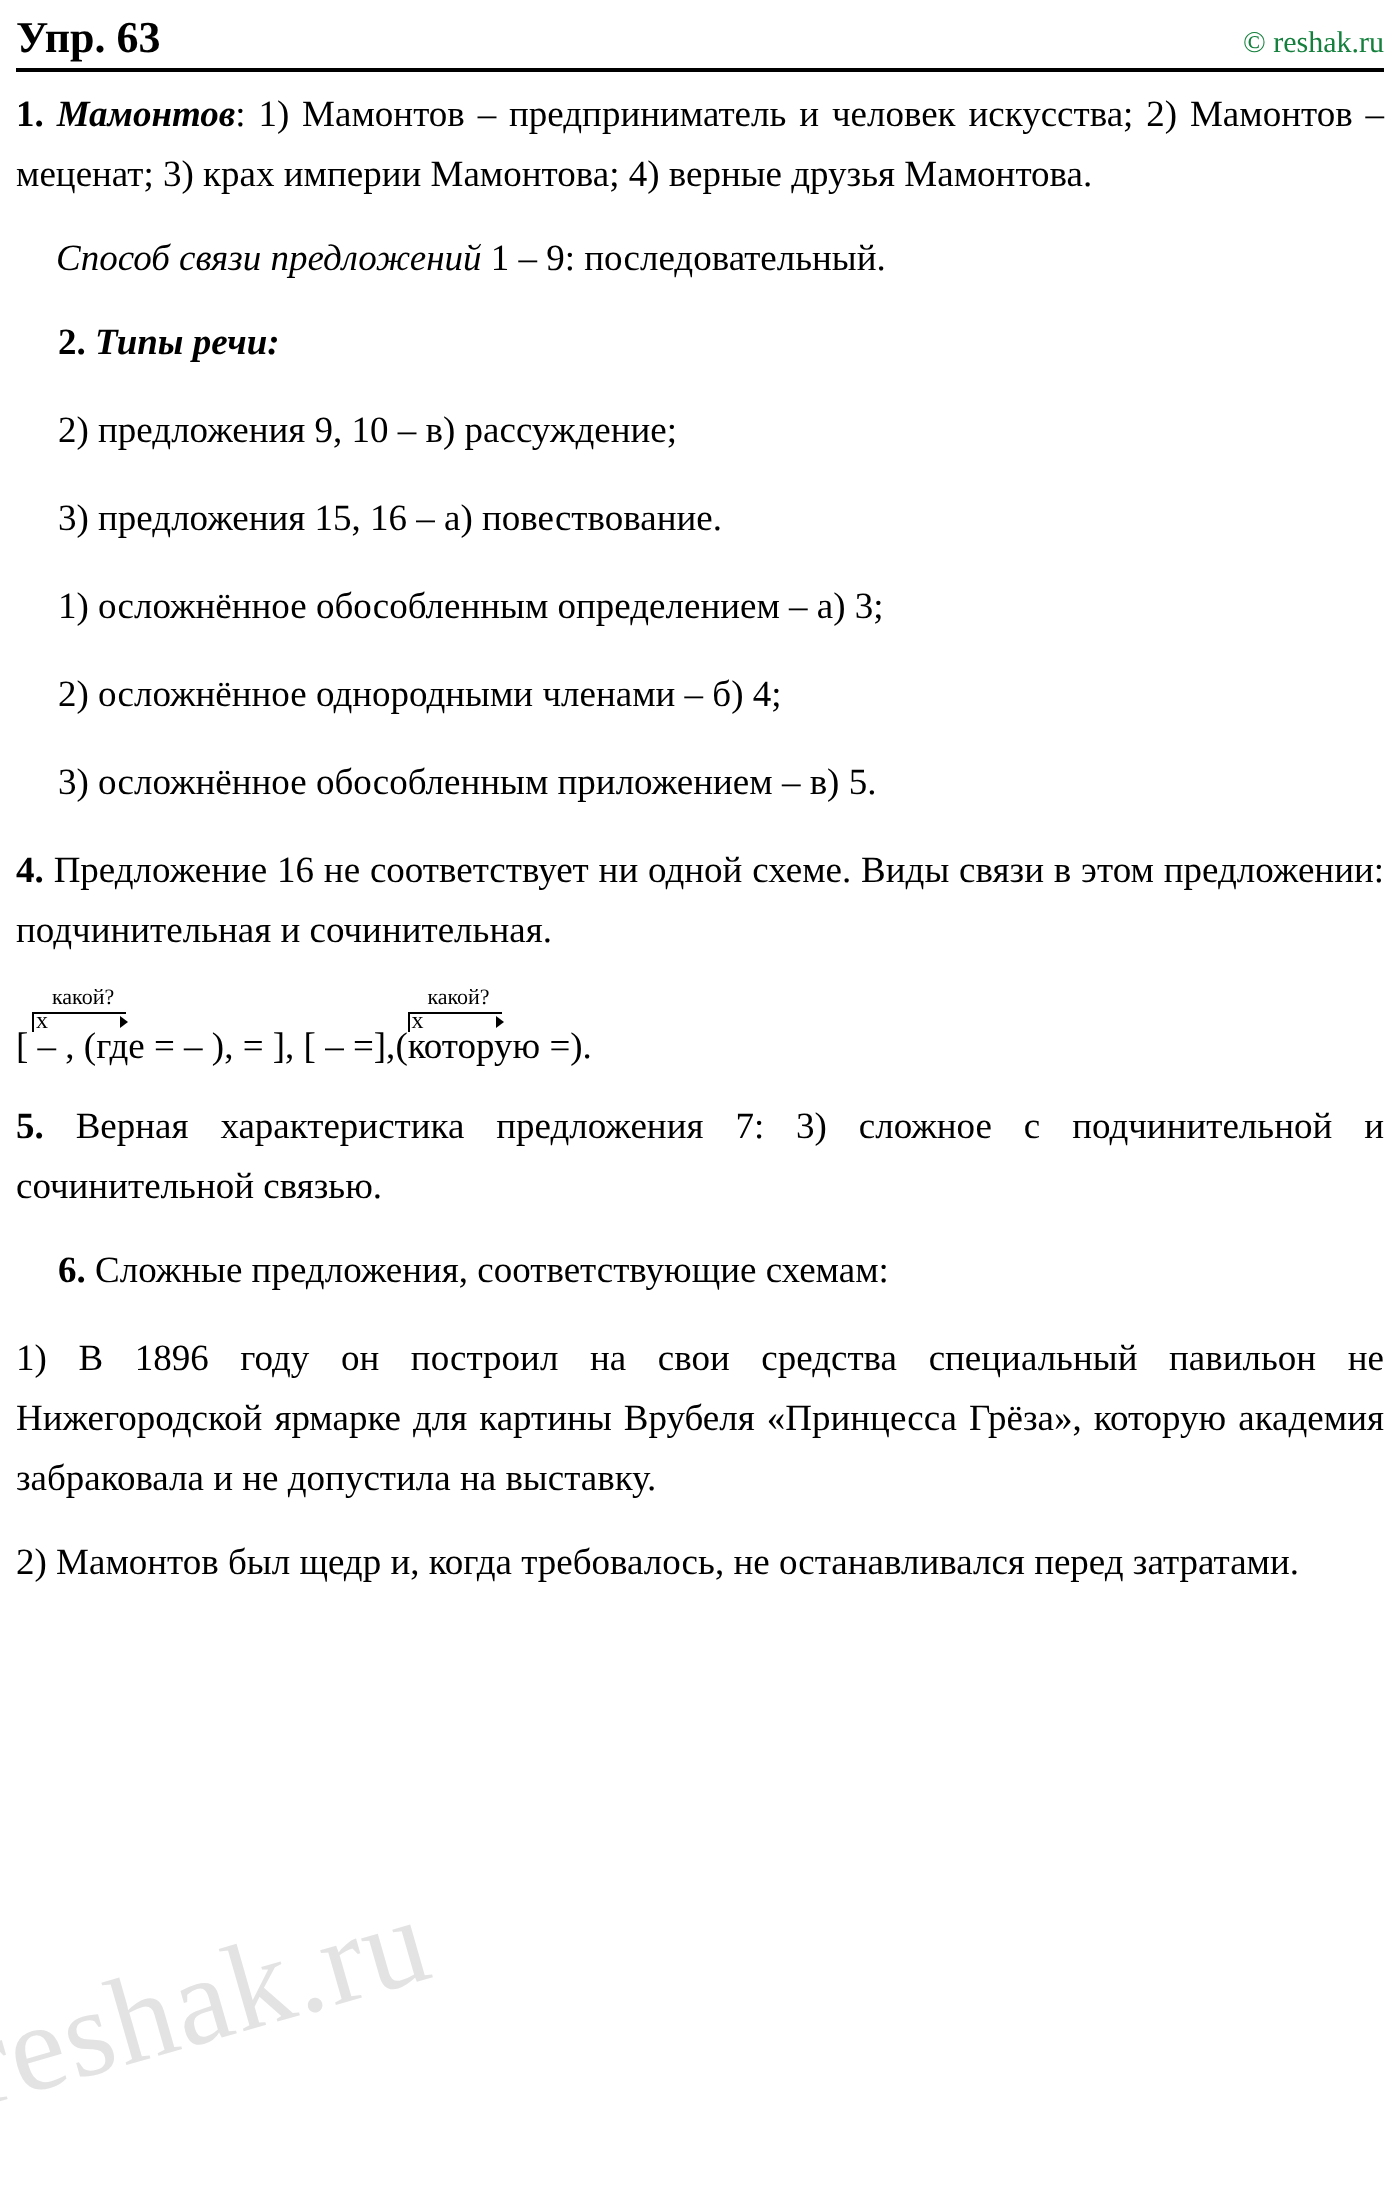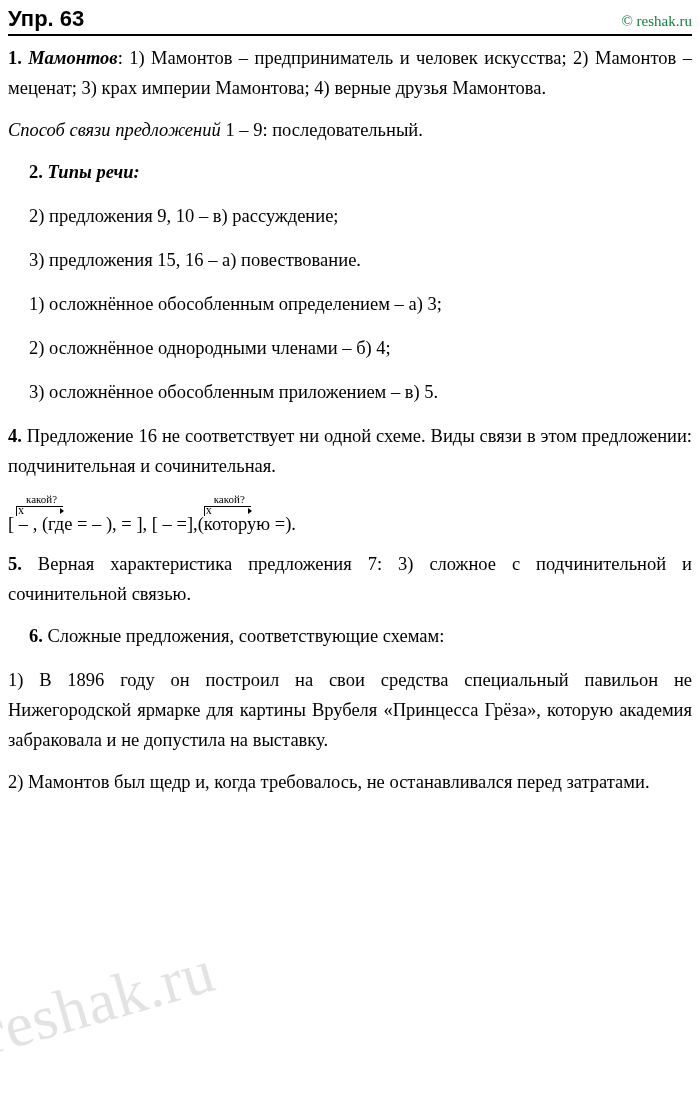--- a/index.html
+++ b/index.html
@@ -26,41 +26,41 @@
     display: flex;
     align-items: baseline;
     justify-content: space-between;
     border-bottom: 2px solid #000;
     padding-bottom: 2px;
     margin-bottom: 8px;
   }
   .header-title {
     font-size: 22px;
     font-weight: bold;
-    font-family: Liberation Sans, sans-serif;
+    font-family: Liberation Serif, serif;
     letter-spacing: 0px;
   }
   .header-copyright {
     font-size: 15px;
     color: #15803d;
     font-family: "Liberation Serif", serif;
   }
   .para {
     font-size: 18.5px;
     line-height: 1.62;
     margin: 0 0 12px 0;
     text-align: justify;
     text-justify: inter-word;
   }
   .para.short {
     margin-bottom: 14px;
     margin-left: 21px;
   }
   .b { font-weight: bold; }
-  .i { font-style: italic; }
+  .i { font-style: italic; margin-left: 20px; }
   .bi { font-weight: bold; font-style: italic; }
 
   .scheme {
     font-size: 18.5px;
     line-height: 1.3;
     margin: 4px 0 14px 0;
     position: relative;
     white-space: nowrap;
   }
   .scheme-inner {

